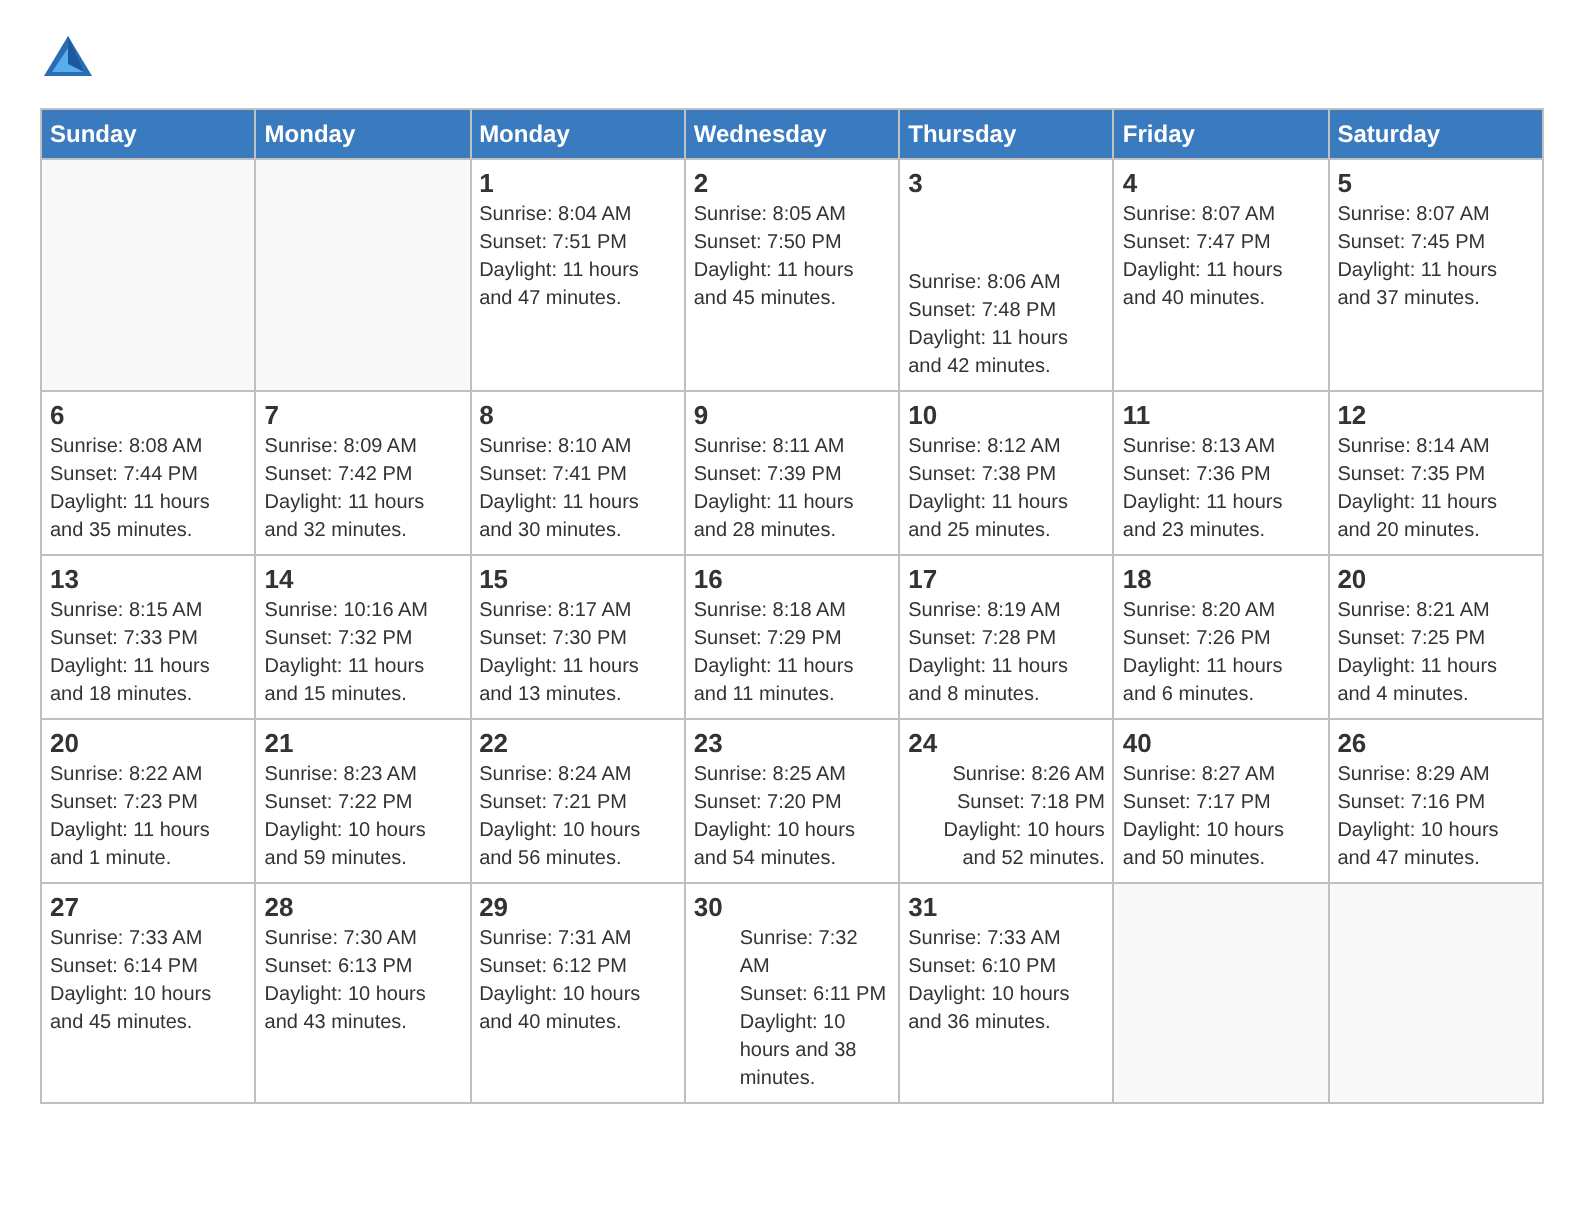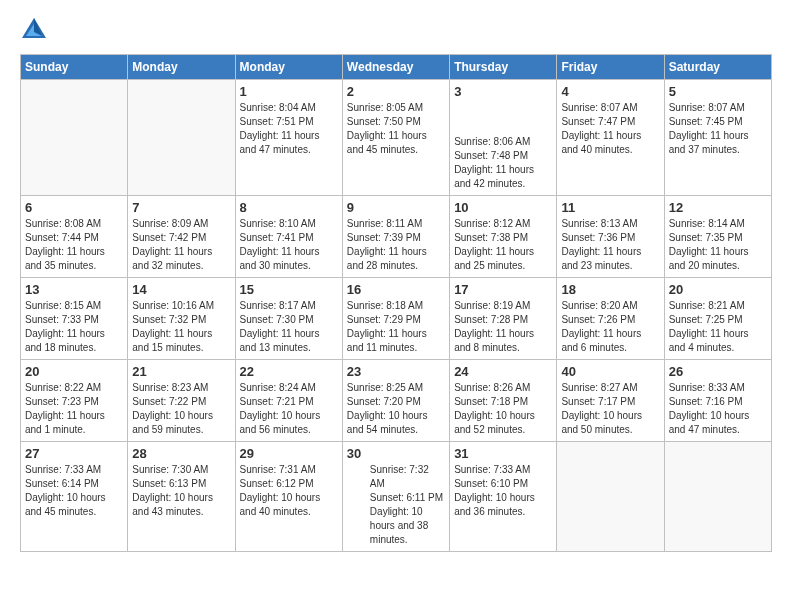--- a/index.html
+++ b/index.html
@@ -274,33 +274,33 @@
 Daylight: 10 hours and 56 minutes.</div>
           </td>
           <td>
             <span class="day-number">23</span>
             <div class="day-info" style="white-space: pre-line;">Sunrise: 8:25 AM
 Sunset: 7:20 PM
 Daylight: 10 hours and 54 minutes.</div>
           </td>
           <td>
             <span class="day-number">24</span>
-            <div class="day-info" style="white-space: pre-line;">Sunrise: 8:26 AM
+            <div class="day-info" style="white-space: pre-line; text-align: right;">Sunrise: 8:26 AM
 Sunset: 7:18 PM
 Daylight: 10 hours and 52 minutes.</div>
           </td>
           <td>
             <span class="day-number">40</span>
             <div class="day-info" style="white-space: pre-line;">Sunrise: 8:27 AM
 Sunset: 7:17 PM
 Daylight: 10 hours and 50 minutes.</div>
           </td>
           <td>
             <span class="day-number">26</span>
-            <div class="day-info" style="white-space: pre-line;">Sunrise: 8:33 AM
+            <div class="day-info" style="white-space: pre-line;">Sunrise: 8:29 AM
 Sunset: 7:16 PM
 Daylight: 10 hours and 47 minutes.</div>
           </td>
         </tr>
         <tr>
           <td>
             <span class="day-number">27</span>
             <div class="day-info" style="white-space: pre-line;">Sunrise: 7:33 AM
 Sunset: 6:14 PM
 Daylight: 10 hours and 45 minutes.</div>

